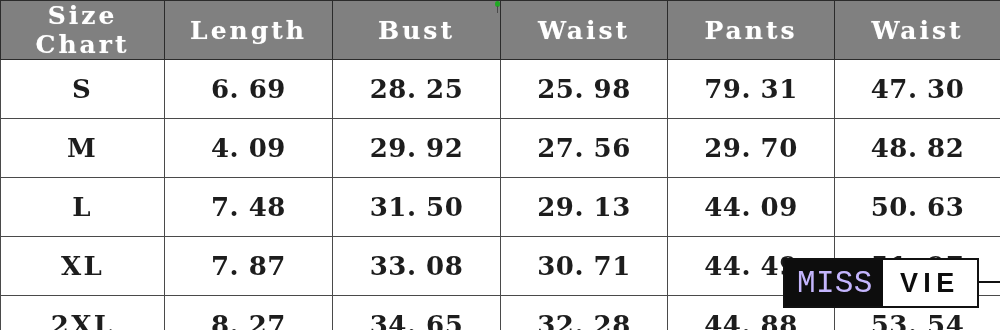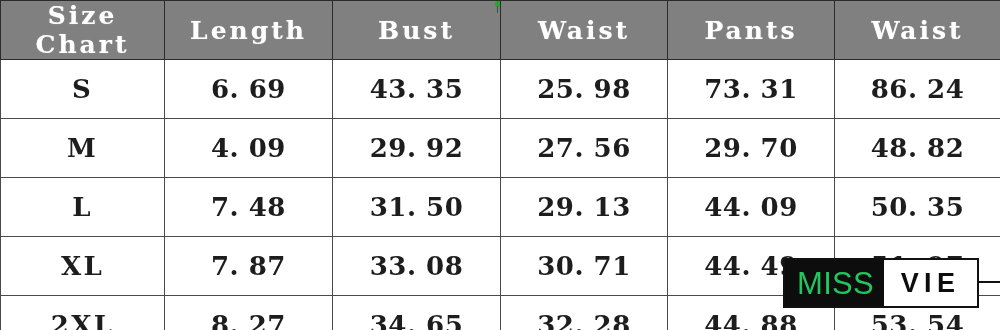--- a/index.html
+++ b/index.html
@@ -101,26 +101,26 @@
     height: 50px;
     background: #ffffff;
     border: 2px solid #111111;
     box-sizing: border-box;
     display: flex;
     align-items: stretch;
     z-index: 5;
   }
   .watermark .wm-left {
     background: #0d0d0d;
-    color: #22c55e;
+    color: #c4b5fd;
     display: flex;
     align-items: center;
     justify-content: center;
     padding: 0 10px 0 12px;
-    font-family: Liberation Sans, sans-serif;
+    font-family: Liberation Mono, monospace;
     font-size: 31px;
     font-weight: 400;
     letter-spacing: 0.01em;
     line-height: 1;
   }
   .watermark .wm-right {
     flex: 1;
     background: #ffffff;
     color: #0d0d0d;
     display: flex;
@@ -164,40 +164,40 @@
         <th>Bust</th>
         <th>Waist</th>
         <th>Pants</th>
         <th>Waist</th>
       </tr>
     </thead>
     <tbody>
       <tr>
         <td class="size-cell">S</td>
         <td>6. 69</td>
-        <td>43. 35</td>
+        <td>28. 25</td>
         <td>25. 98</td>
-        <td>73. 31</td>
-        <td>86. 24</td>
+        <td>79. 31</td>
+        <td>47. 30</td>
       </tr>
       <tr>
         <td class="size-cell">M</td>
         <td>4. 09</td>
         <td>29. 92</td>
         <td>27. 56</td>
         <td>29. 70</td>
         <td>48. 82</td>
       </tr>
       <tr>
         <td class="size-cell">L</td>
         <td>7. 48</td>
         <td>31. 50</td>
         <td>29. 13</td>
         <td>44. 09</td>
-        <td>50. 35</td>
+        <td>50. 63</td>
       </tr>
       <tr>
         <td class="size-cell">XL</td>
         <td>7. 87</td>
         <td>33. 08</td>
         <td>30. 71</td>
         <td>44. 49</td>
         <td>51. 97</td>
       </tr>
       <tr>

